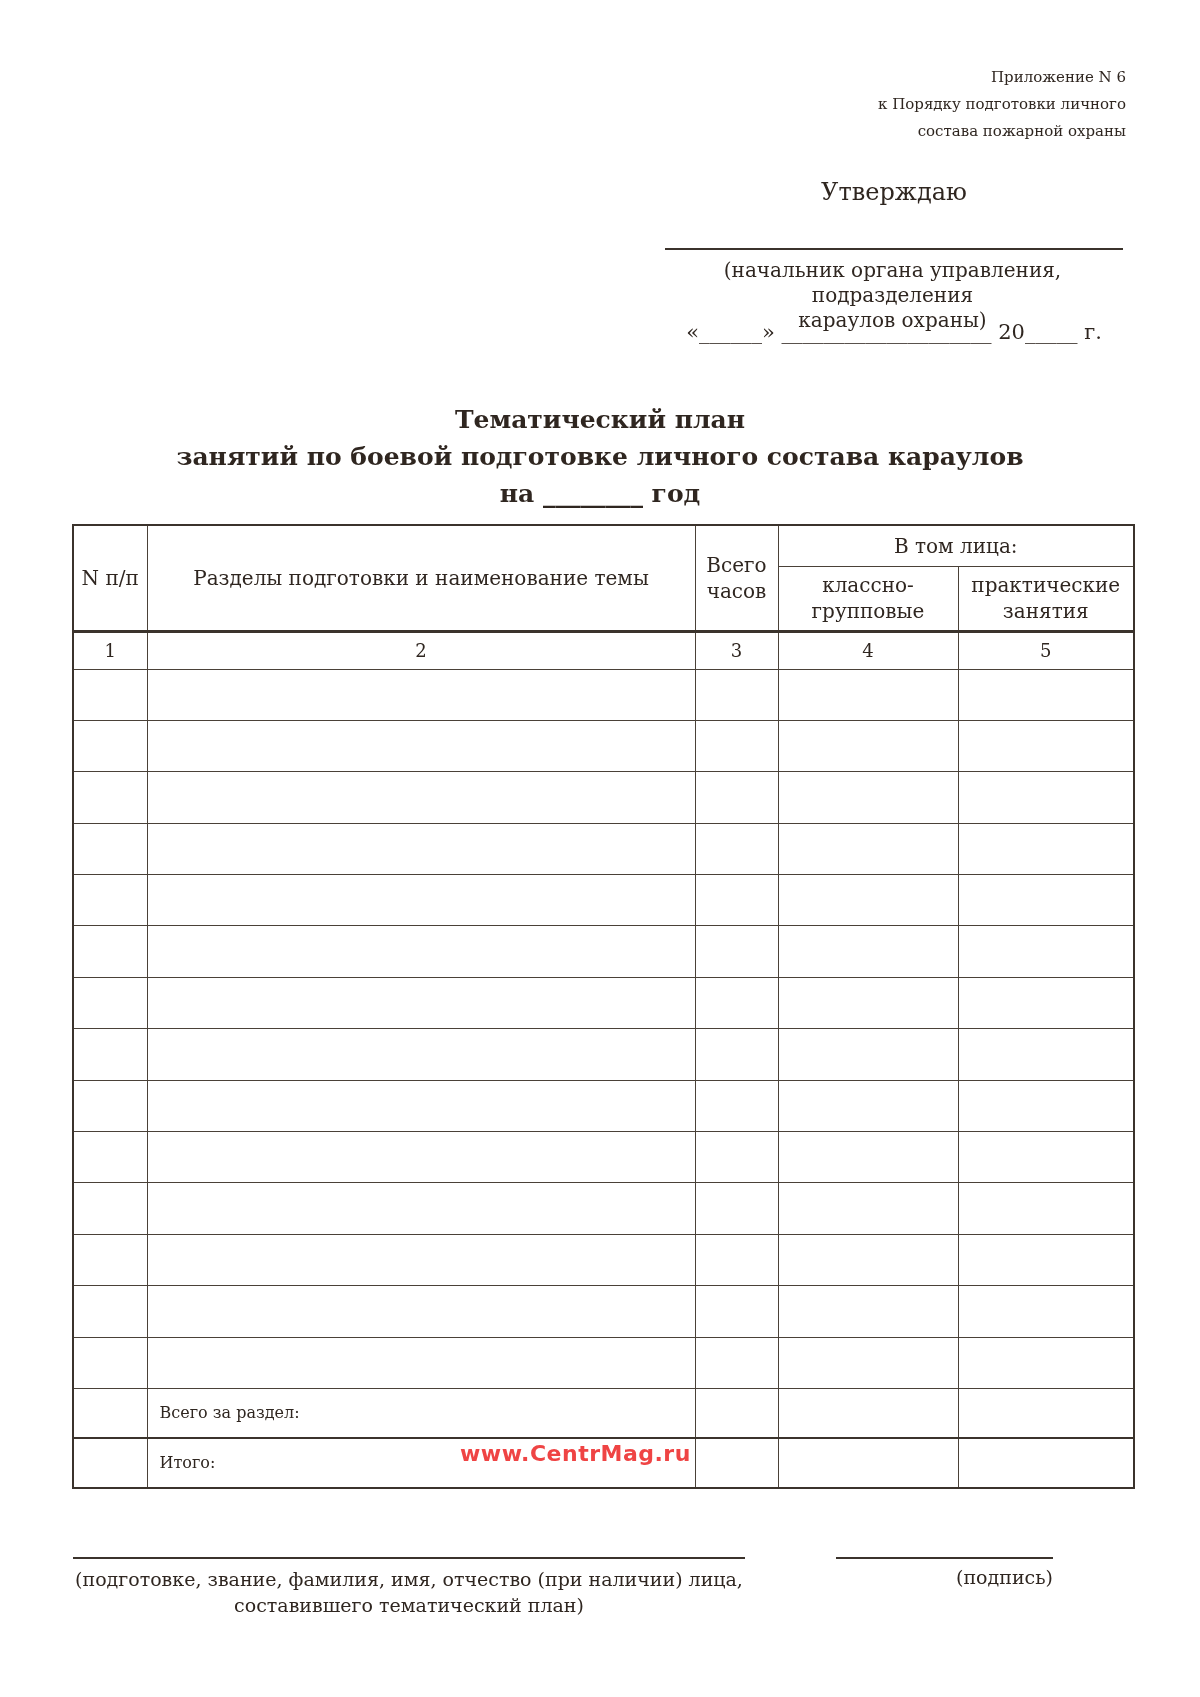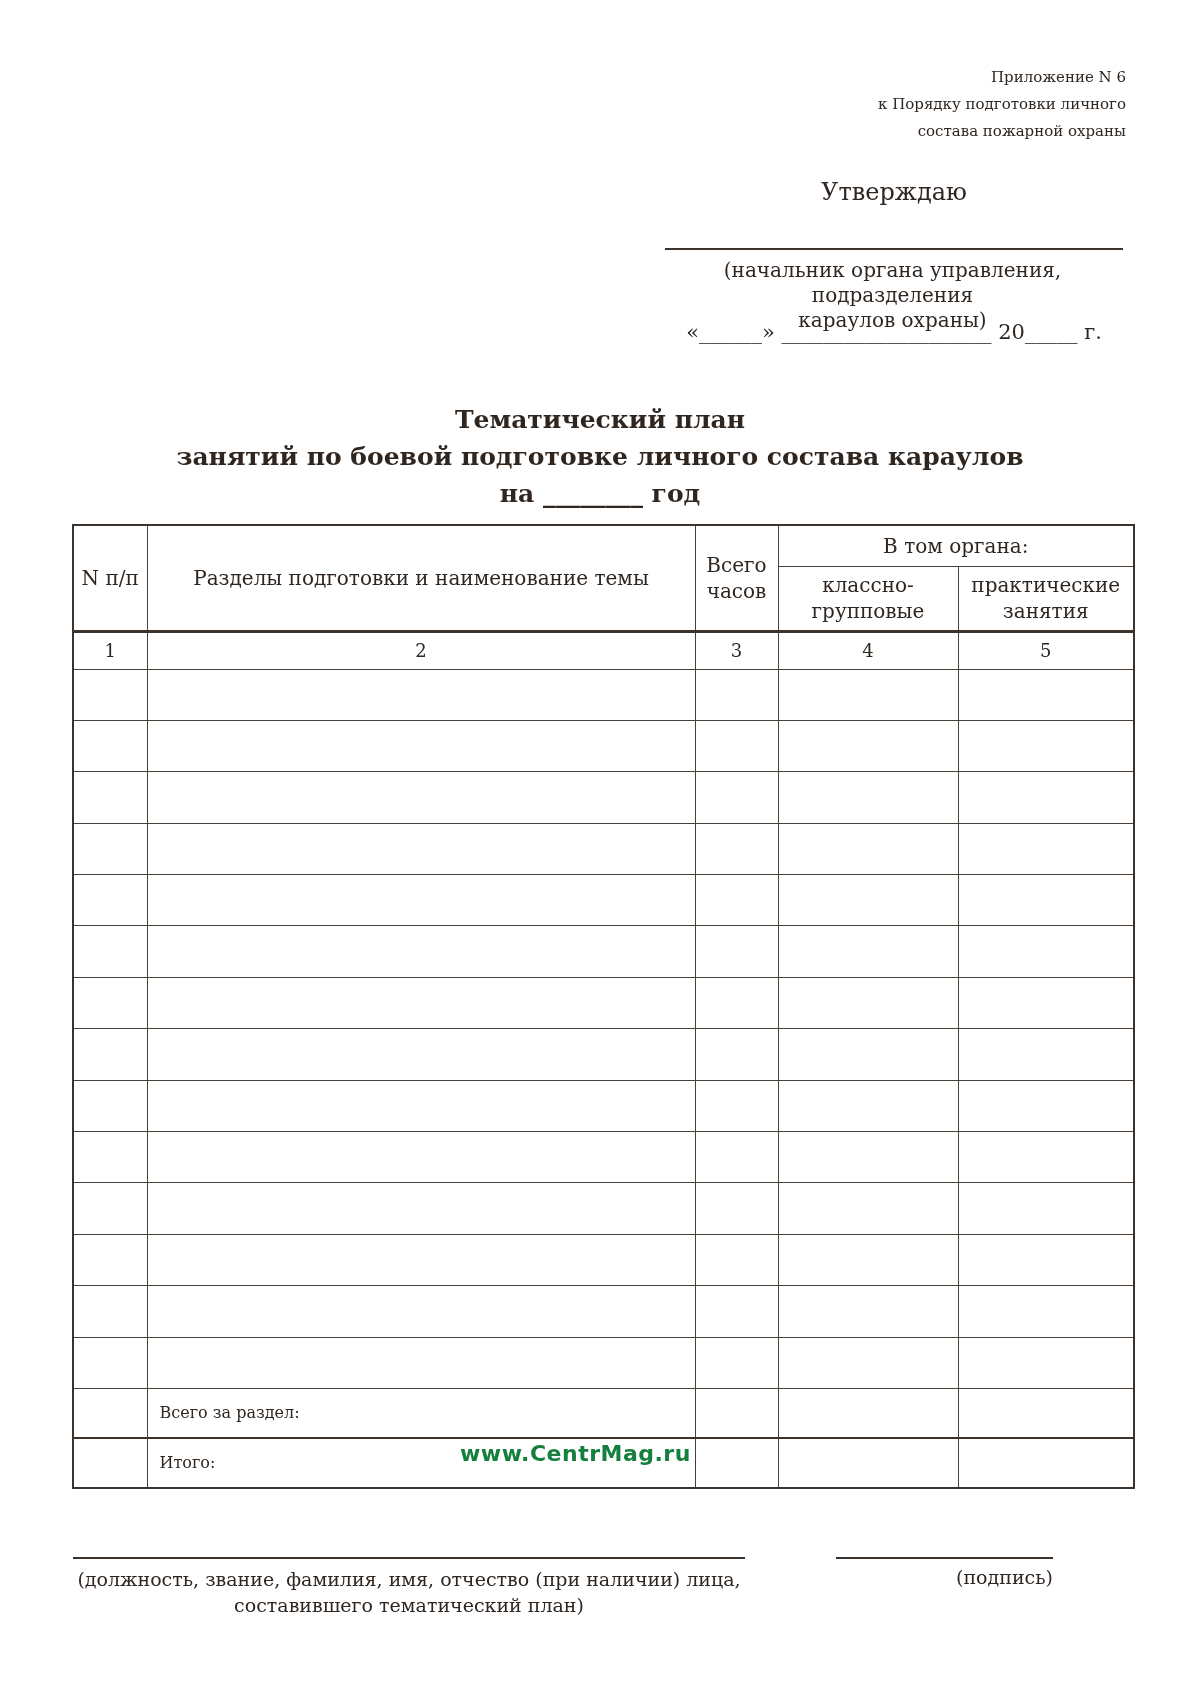--- a/index.html
+++ b/index.html
@@ -117,21 +117,21 @@
       <col style="width:548px">
       <col style="width:83px">
       <col style="width:180px">
       <col style="width:176px">
     </colgroup>
     <thead>
       <tr class="hdr-top">
         <th rowspan="2">N п/п</th>
         <th rowspan="2">Разделы подготовки и наименование темы</th>
         <th rowspan="2">Всего часов</th>
-        <th colspan="2">В том органа:</th>
+        <th colspan="2">В том лица:</th>
       </tr>
       <tr class="hdr-sub">
         <th>классно-групповые</th>
         <th>практические занятия</th>
       </tr>
       <tr class="col-nums">
         <td>1</td>
         <td>2</td>
         <td>3</td>
         <td>4</td>
@@ -249,23 +249,23 @@
       <tr class="row-sum row-itogo">
         <td></td>
         <td class="sum-label">Итого:</td>
         <td></td>
         <td></td>
         <td></td>
       </tr>
     </tbody>
   </table>
 
-  <div class="watermark" style="color: #15803d;">www.CentrMag.ru</div>
+  <div class="watermark" style="color: #ef4444;">www.CentrMag.ru</div>
 
   <div class="sig-line-long"></div>
   <div class="sig-line-short"></div>
   <div class="sig-caption">
-    <div>(должность, звание, фамилия, имя, отчество (при наличии) лица,</div>
+    <div>(подготовке, звание, фамилия, имя, отчество (при наличии) лица,</div>
     <div>составившего тематический план)</div>
   </div>
   <div class="sig-caption-right">(подпись)</div>
 
 </div>
 
 </body></html>

